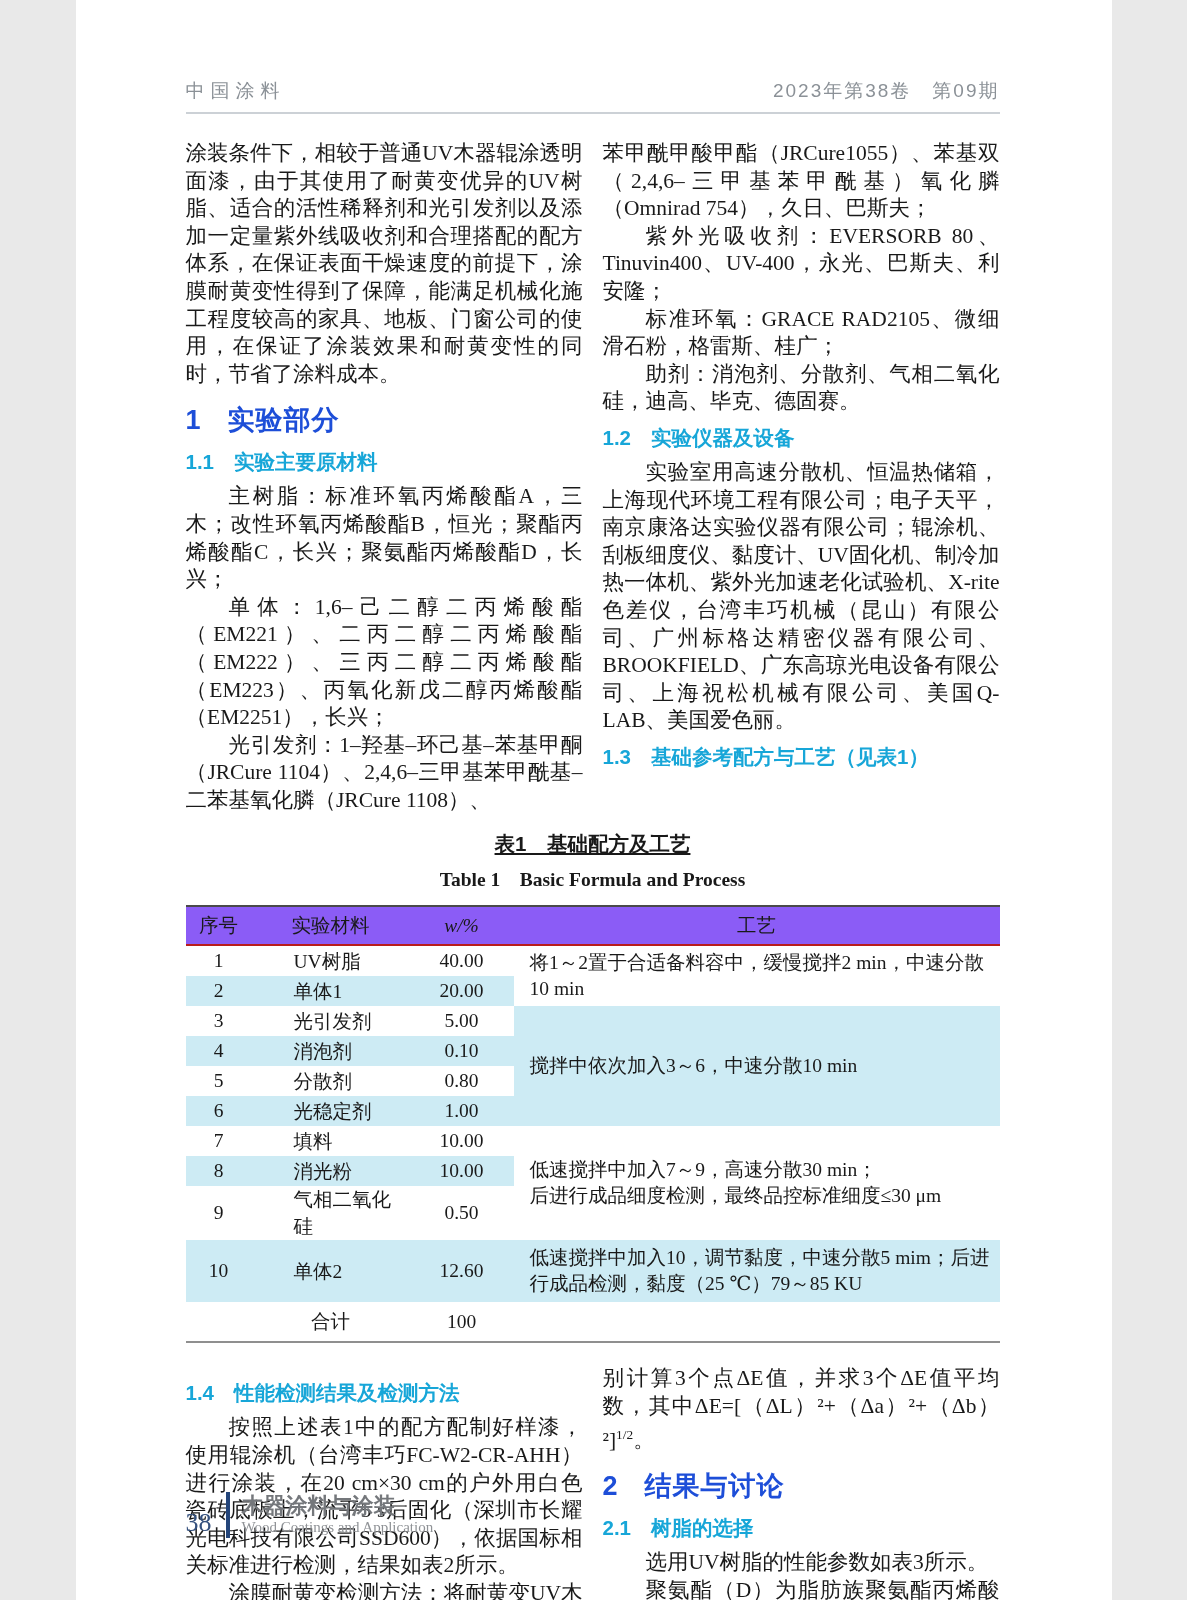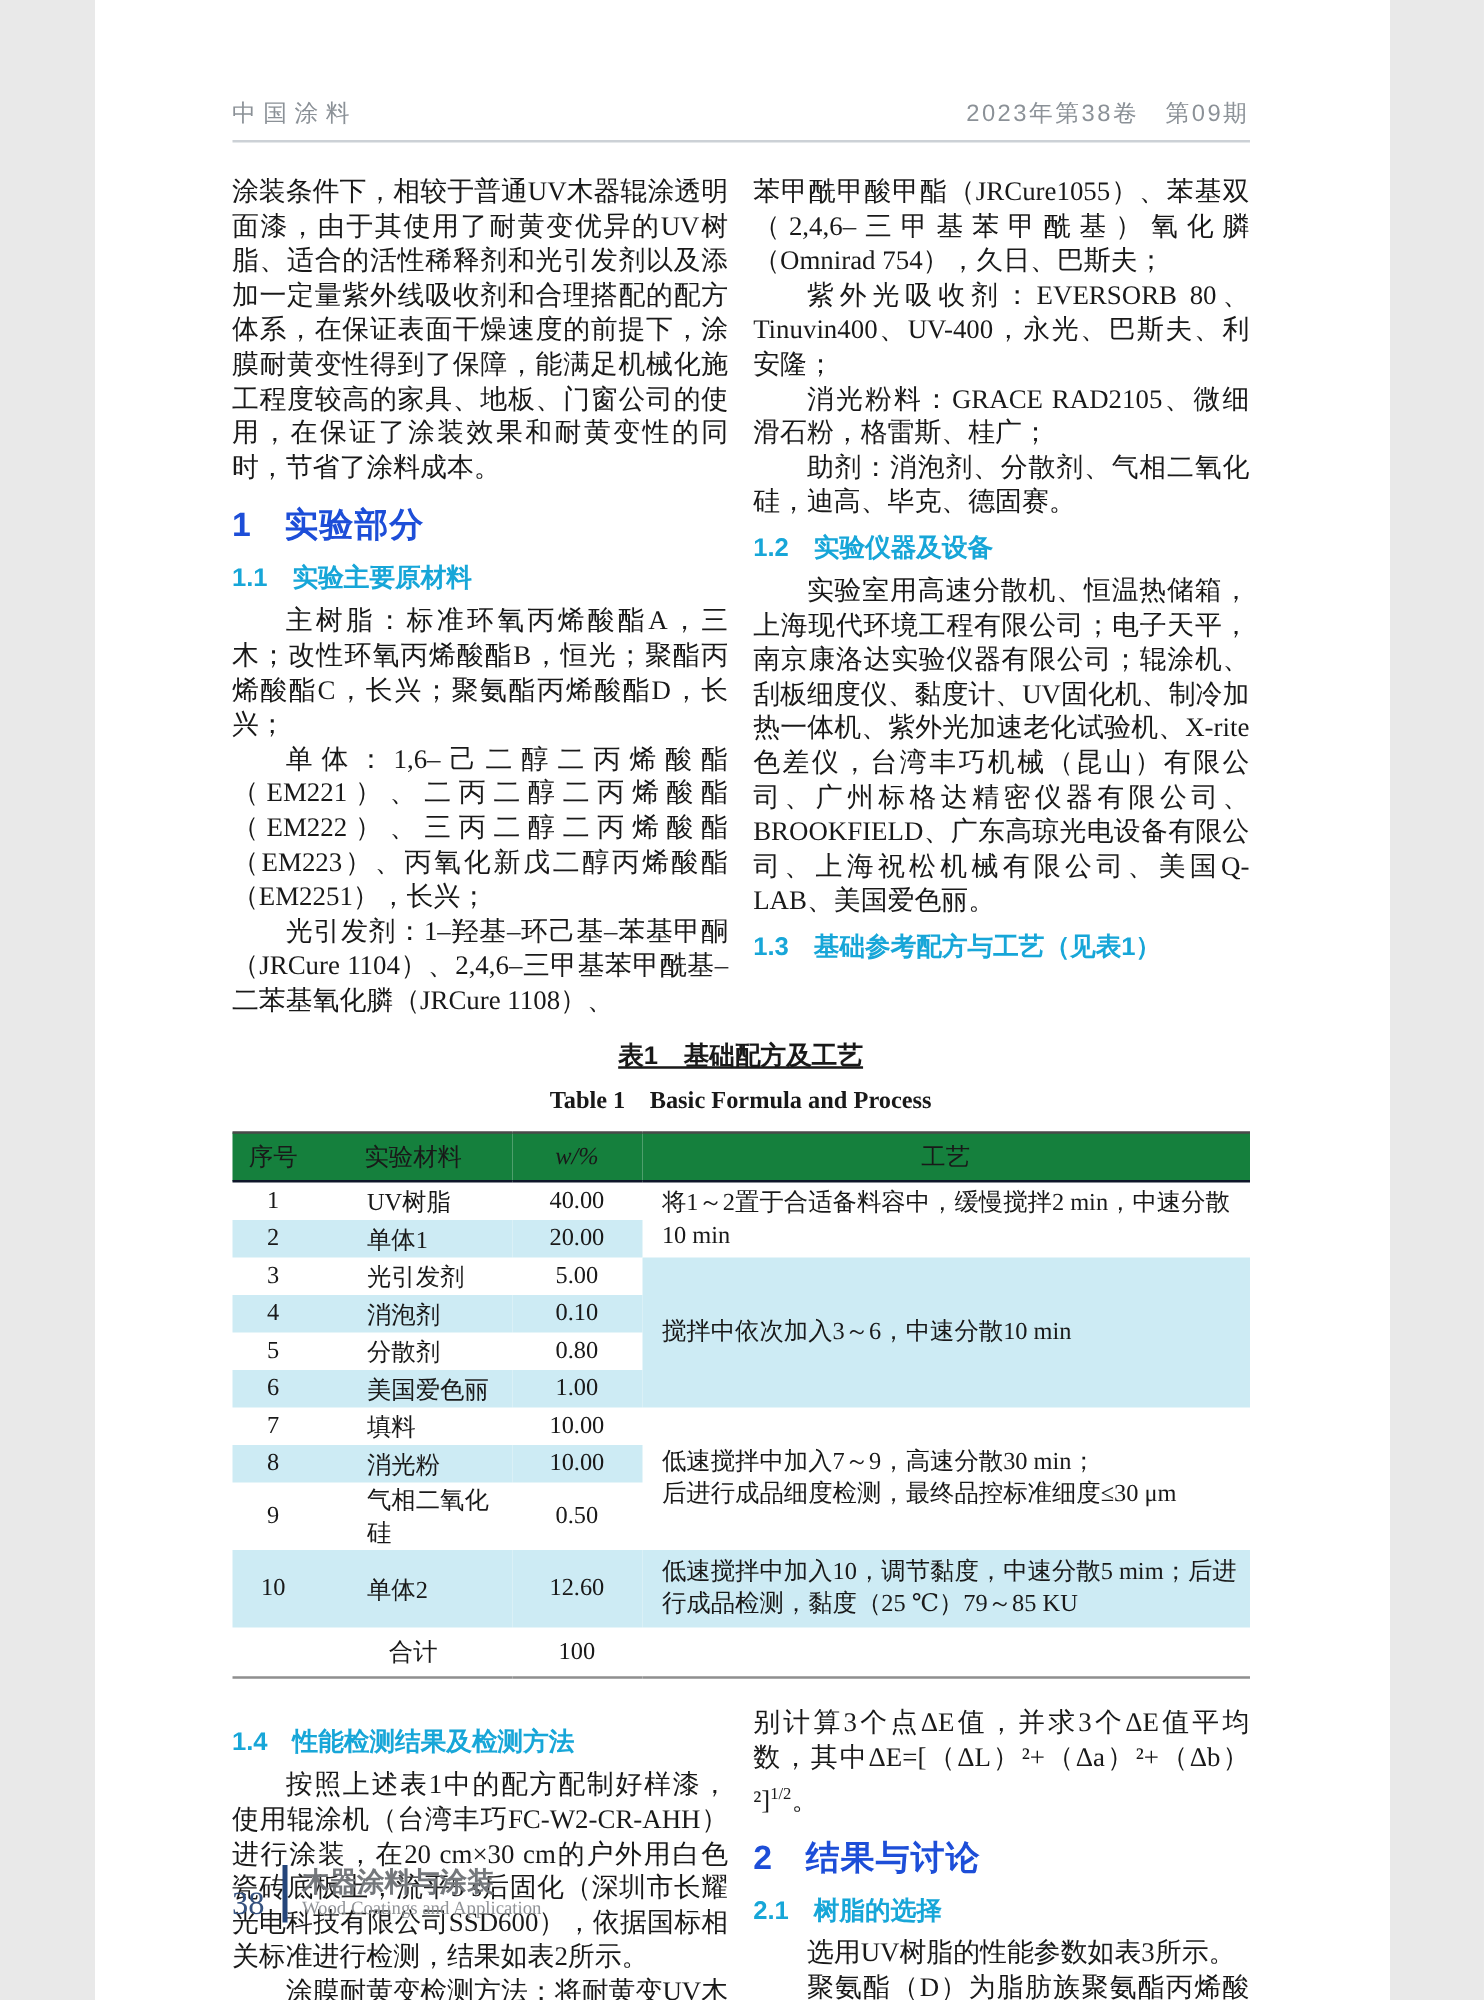--- a/index.html
+++ b/index.html
@@ -65,22 +65,22 @@
   table.formula {
     width:100%; border-collapse:collapse; table-layout:fixed;
     font-size:19.5px;
     border-top:2.5px solid #4a4a4a;
     border-bottom:2.5px solid #8f8f8f;
   }
   table.formula col.c1 { width:66px; }
   table.formula col.c2 { width:158px; }
   table.formula col.c3 { width:104px; }
   table.formula thead th {
-    background:#15803d; font-weight:normal;
-    height:39px; border-bottom:2px solid #0f172a;
+    background:#8b5cf6; font-weight:normal;
+    height:39px; border-bottom:2px solid #b91c1c;
   }
   table.formula th.th-w { font-style:italic; }
   table.formula td { vertical-align:middle; }
   table.formula td.c-no { text-align:center; height:30px; }
   table.formula td.c-mat { text-align:left; padding-left:42px; }
   table.formula td.c-w { text-align:center; }
   table.formula td.c-proc {
     text-align:left; padding:4px 10px 4px 16px;
     line-height:26px; white-space:pre-line;
   }
@@ -135,21 +135,21 @@
           <span class="hnum">1.1</span><span>实验主要原材料</span>
         </div>
         <p class="para">主树脂：标准环氧丙烯酸酯A，三木；改性环氧丙烯酸酯B，恒光；聚酯丙烯酸酯C，长兴；聚氨酯丙烯酸酯D，长兴；</p>
         <p class="para">单体：1,6–己二醇二丙烯酸酯（EM221）、二丙二醇二丙烯酸酯（EM222）、三丙二醇二丙烯酸酯（EM223）、丙氧化新戊二醇丙烯酸酯（EM2251），长兴；</p>
         <p class="para">光引发剂：1–羟基–环己基–苯基甲酮（JRCure 1104）、2,4,6–三甲基苯甲酰基–二苯基氧化膦（JRCure 1108）、</p>
       </div>
 
       <div class="col">
         <p class="para cont">苯甲酰甲酸甲酯（JRCure1055）、苯基双（2,4,6–三甲基苯甲酰基）氧化膦（Omnirad 754），久日、巴斯夫；</p>
         <p class="para">紫外光吸收剂：EVERSORB 80、Tinuvin400、UV-400，永光、巴斯夫、利安隆；</p>
-        <p class="para">消光粉料：GRACE RAD2105、微细滑石粉，格雷斯、桂广；</p>
+        <p class="para">标准环氧：GRACE RAD2105、微细滑石粉，格雷斯、桂广；</p>
         <p class="para">助剂：消泡剂、分散剂、气相二氧化硅，迪高、毕克、德固赛。</p>
         <div class="h-sub">
           <span class="hnum">1.2</span><span>实验仪器及设备</span>
         </div>
         <p class="para">实验室用高速分散机、恒温热储箱，上海现代环境工程有限公司；电子天平，南京康洛达实验仪器有限公司；辊涂机、刮板细度仪、黏度计、UV固化机、制冷加热一体机、紫外光加速老化试验机、X-rite色差仪，台湾丰巧机械（昆山）有限公司、广州标格达精密仪器有限公司、BROOKFIELD、广东高琼光电设备有限公司、上海祝松机械有限公司、美国Q-LAB、美国爱色丽。</p>
         <div class="h-sub">
           <span class="hnum">1.3</span><span>基础参考配方与工艺（见表1）</span>
         </div>
       </div>
     </div>
@@ -195,21 +195,21 @@
             <td class="c-mat blue">消泡剂</td>
             <td class="c-w blue">0.10</td>
           </tr>
           <tr>
             <td class="c-no">5</td>
             <td class="c-mat">分散剂</td>
             <td class="c-w">0.80</td>
           </tr>
           <tr>
             <td class="c-no blue">6</td>
-            <td class="c-mat blue">美国爱色丽</td>
+            <td class="c-mat blue">光稳定剂</td>
             <td class="c-w blue">1.00</td>
           </tr>
           <tr>
             <td class="c-no">7</td>
             <td class="c-mat">填料</td>
             <td class="c-w">10.00</td>
             <td class="c-proc" rowspan="3">低速搅拌中加入7～9，高速分散30 min；
 后进行成品细度检测，最终品控标准细度≤30 μm</td>
           </tr>
           <tr>

